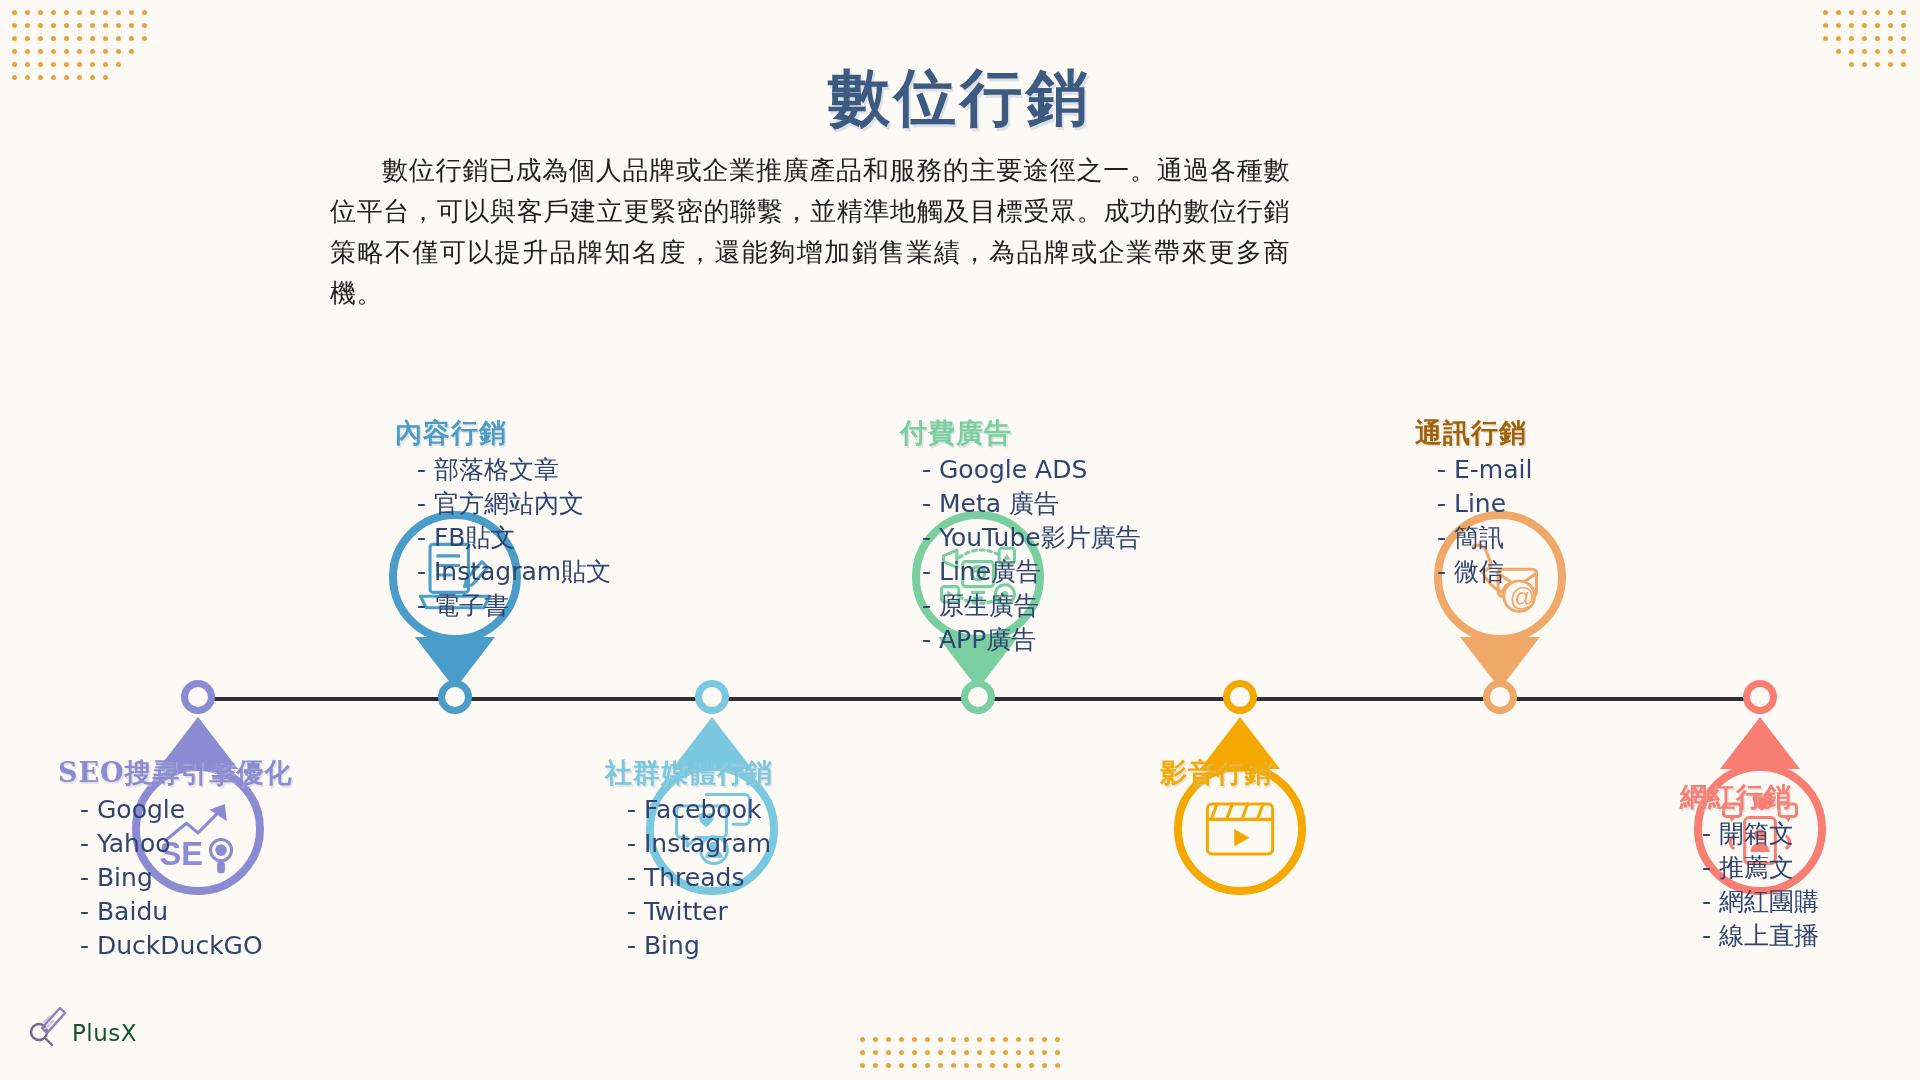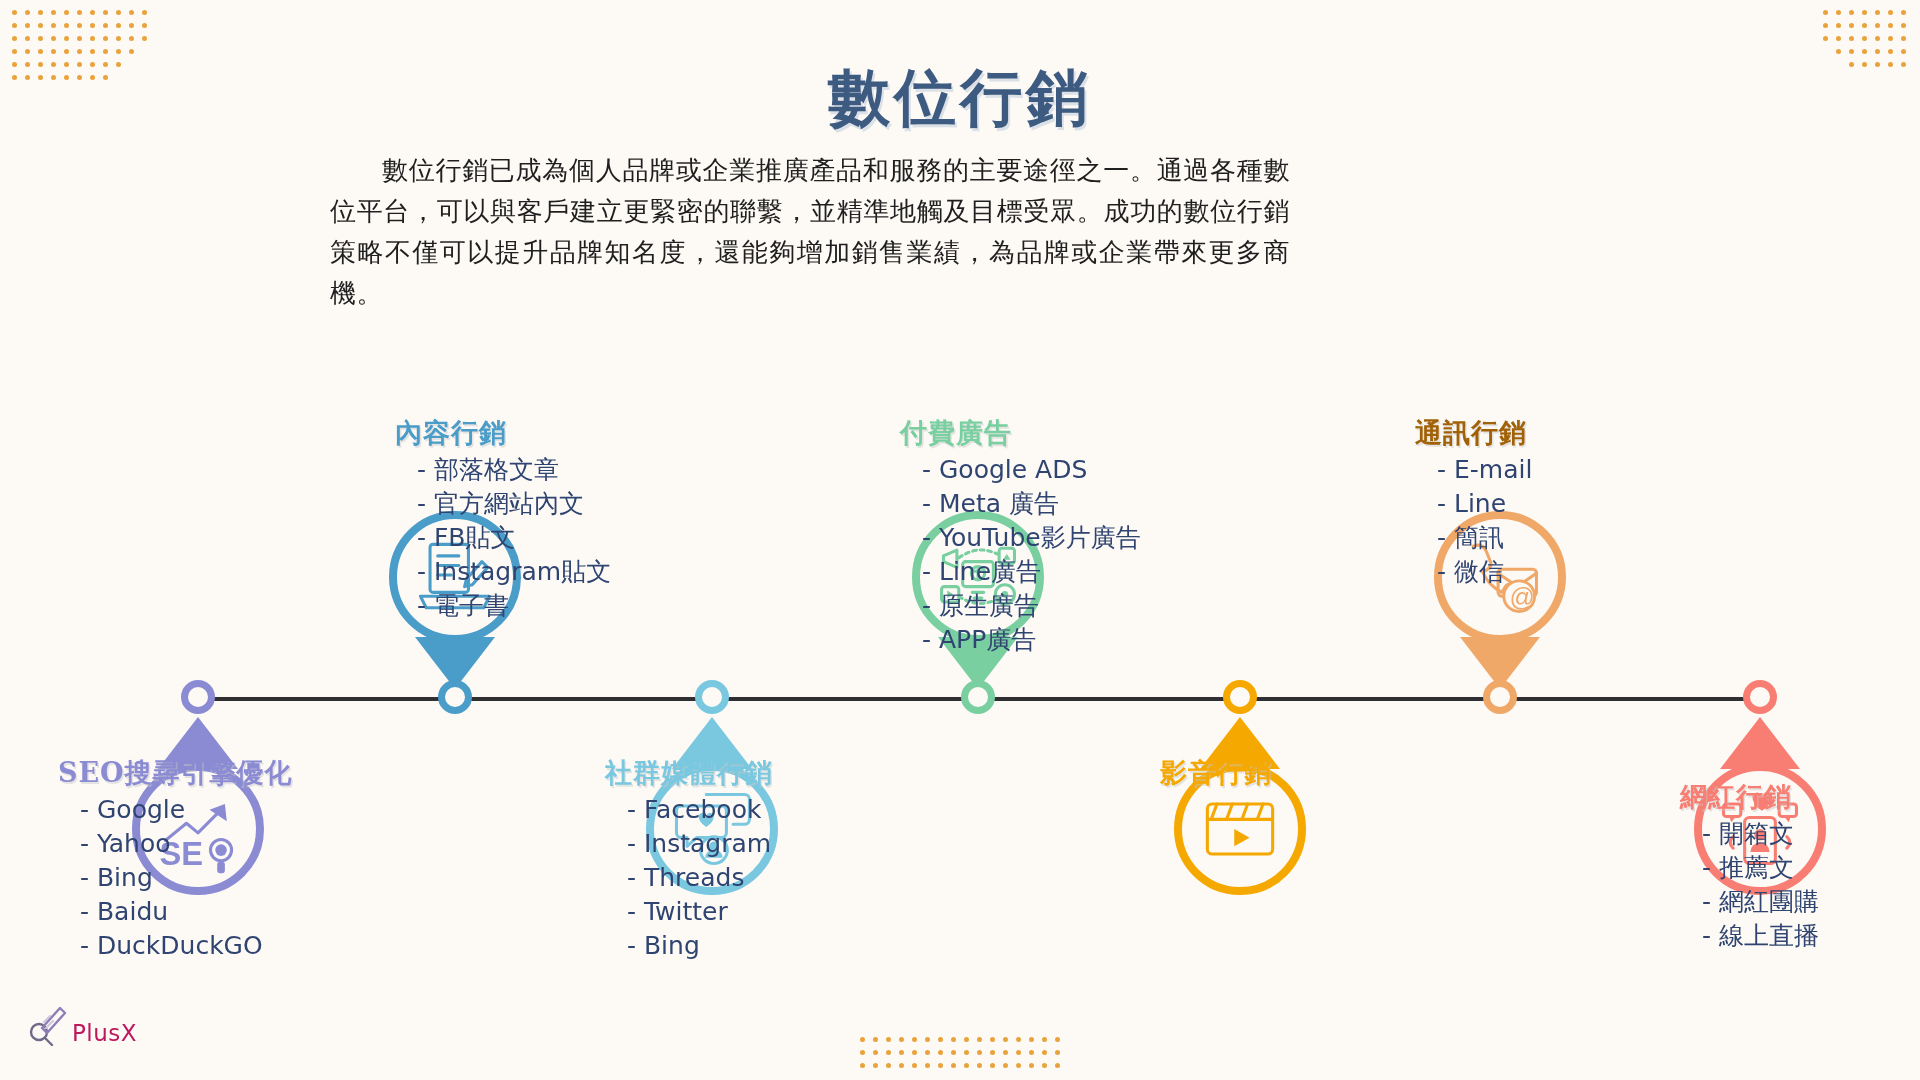--- a/index.html
+++ b/index.html
@@ -95,21 +95,21 @@
 
   
   #logo{
     position:absolute;left:26px;bottom:34px;
     display:flex;align-items:flex-end;gap:2px;
     color:#6e6a87;
   }
   #logo .mark{position:relative;width:44px;height:44px;}
   #logo .word{
     font-family:"DejaVu Sans","Liberation Sans",sans-serif;
-    font-size:23px;color:#be185d;letter-spacing:.5px;
+    font-size:23px;color:#14532d;letter-spacing:.5px;
   }
 </style>
 </head>
 <body>
 
 <div class="stage">
 
   <div class="dots" id="dots-tl">
       <div class="row">
         <i style="background: rgb(232, 163, 61);"></i>

